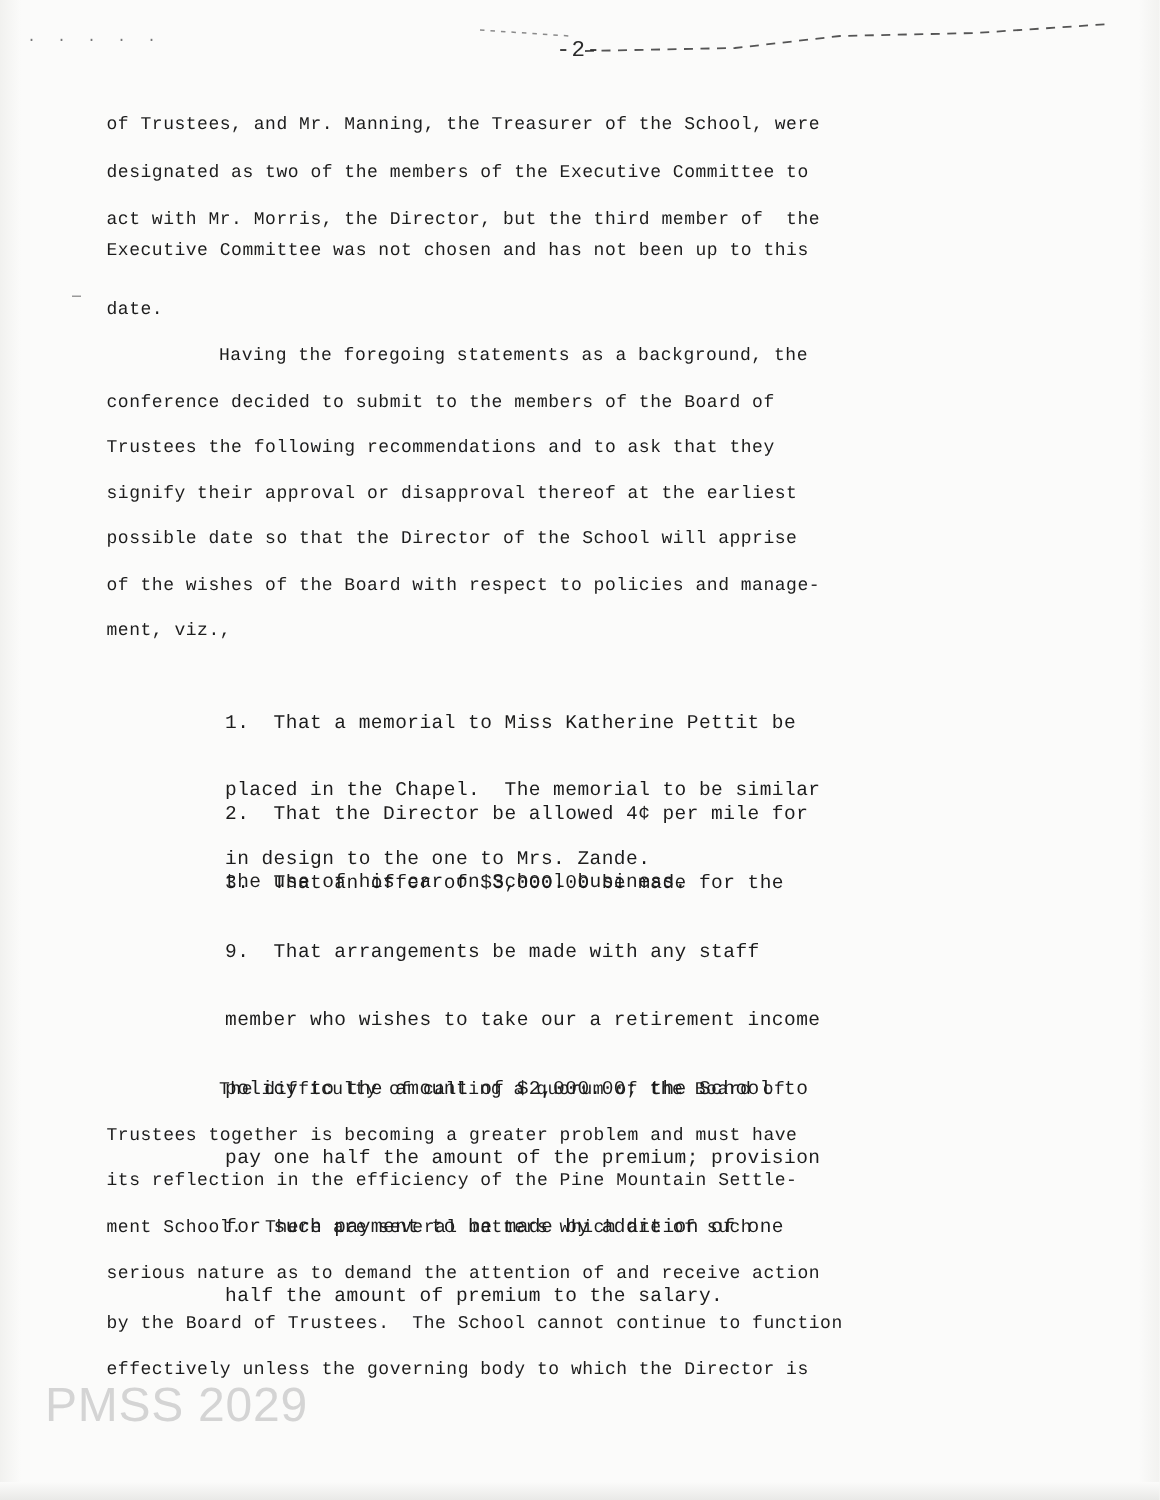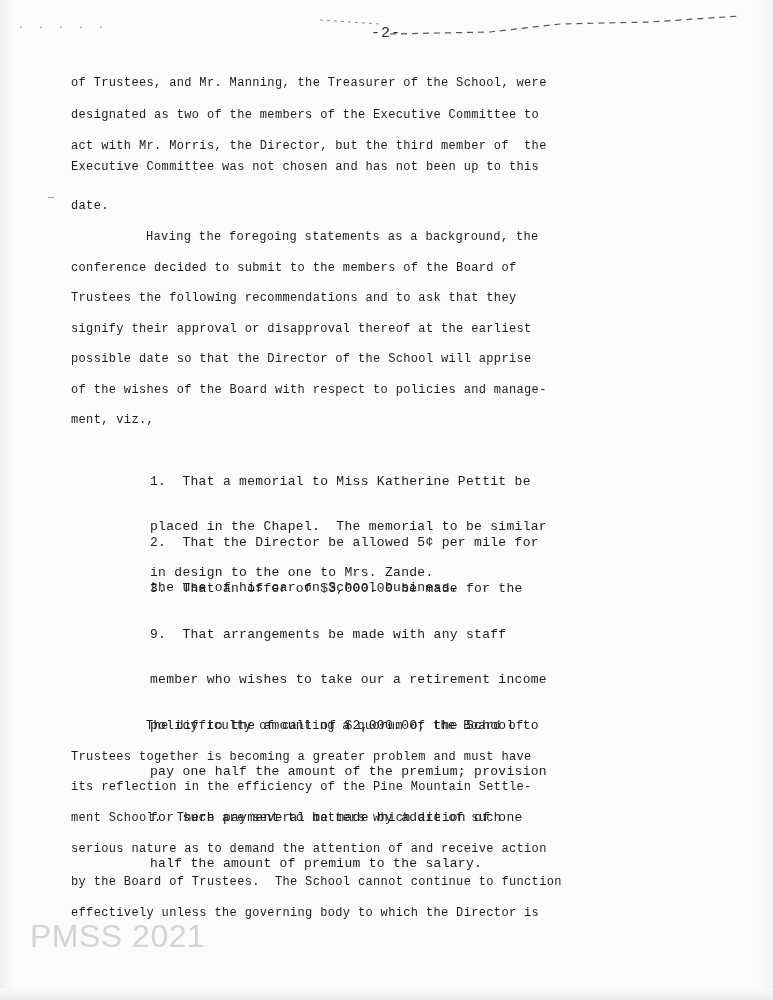--- a/index.html
+++ b/index.html
@@ -125,21 +125,21 @@
     <div class="body-line" style="top:411px">ment, viz.,</div>
   </div>
 
   <div>
     <div class="item" style="top:443px">
       <div>1.  That a memorial to Miss Katherine Pettit be</div>
       <div>placed in the Chapel.  The memorial to be similar</div>
       <div>in design to the one to Mrs. Zande.</div>
     </div>
     <div class="item" style="top:504px">
-      <div>2.  That the Director be allowed 5¢ per mile for</div>
+      <div>2.  That the Director be allowed 4¢ per mile for</div>
       <div>the use of his car on School business.</div>
     </div>
     <div class="item" style="top:550px">
       <div>3.  That an offer of $3,000.00 be made for the</div>
     </div>
     <div class="item" style="top:596px">
       <div>9.  That arrangements be made with any staff</div>
       <div>member who wishes to take our a retirement income</div>
       <div>policy to the amount of $2,000.00; the School to</div>
       <div>pay one half the amount of the premium; provision</div>
@@ -151,16 +151,16 @@
   <div>
     <div class="body-line indent" style="top:717px">The difficulty of calling a quorum of the Board of</div>
     <div class="body-line" style="top:748px">Trustees together is becoming a greater problem and must have</div>
     <div class="body-line" style="top:778px">its reflection in the efficiency of the Pine Mountain Settle-</div>
     <div class="body-line" style="top:809px">ment School.  There are several matters which are of such</div>
     <div class="body-line" style="top:840px">serious nature as to demand the attention of and receive action</div>
     <div class="body-line" style="top:873px">by the Board of Trustees.  The School cannot continue to function</div>
     <div class="body-line" style="top:904px">effectively unless the governing body to which the Director is</div>
   </div>
 
-  <div class="watermark">PMSS 2021</div>
+  <div class="watermark">PMSS 2029</div>
 
   <div class="bottom-band"></div>
 </div>
 
 </body></html>

